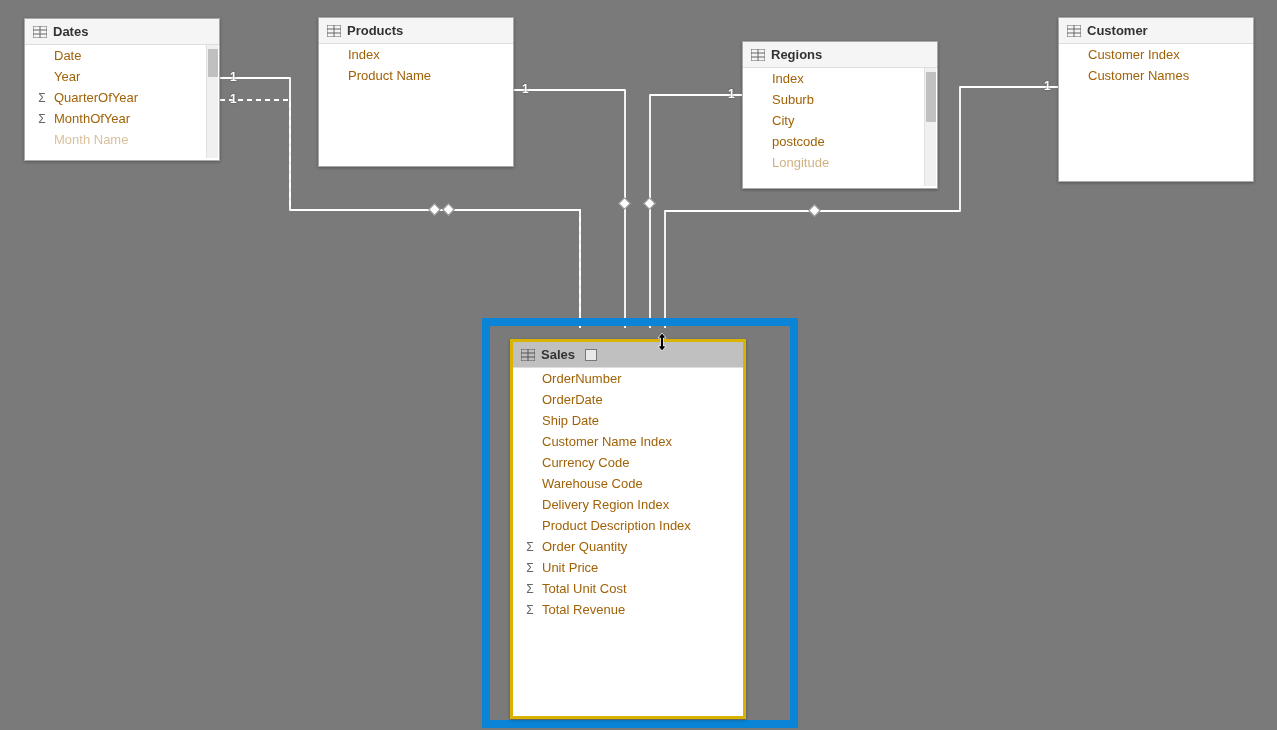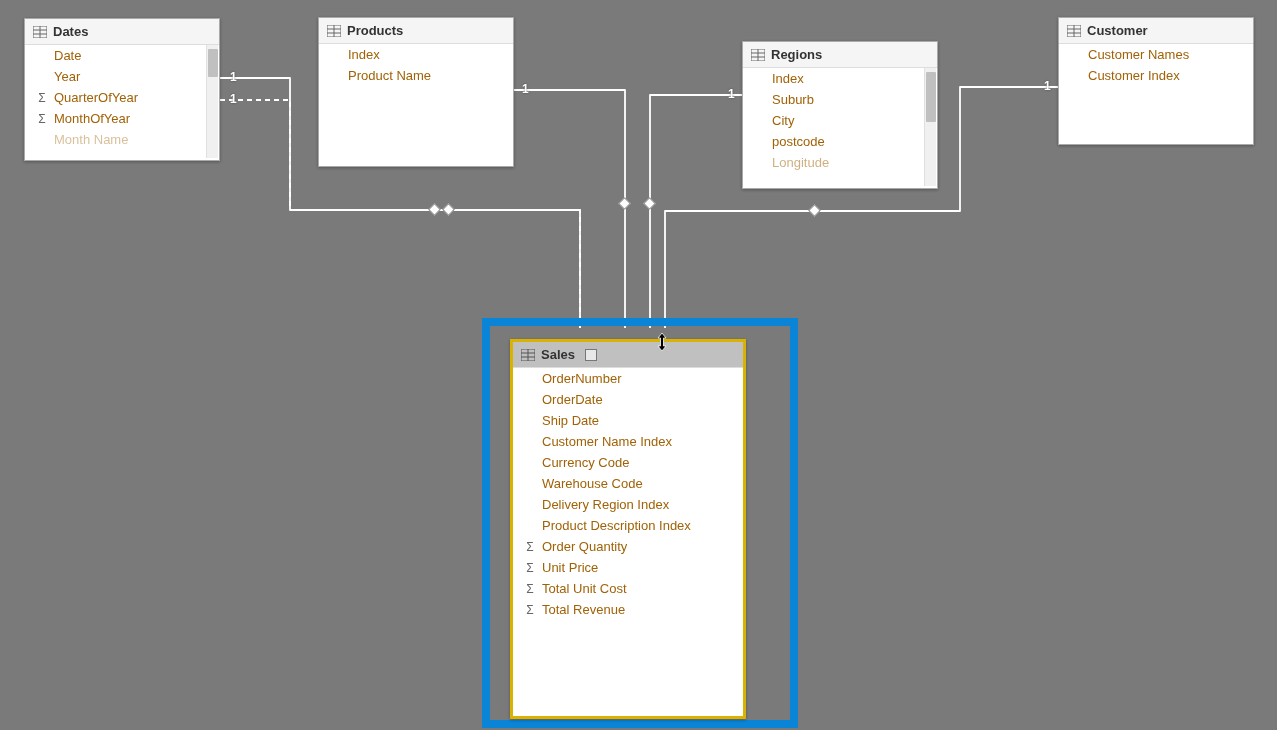--- a/index.html
+++ b/index.html
@@ -257,40 +257,40 @@
     <div class="field-row" style="opacity:.5;">
         <span class="field-icon"></span>
         <span class="field-name">Longitude</span>
       </div>
     <div class="scrollbar-track">
       <div class="scrollbar-thumb" style="top:4px; height:50px;"></div>
     </div>
   </div>
 </div>
 
-<div class="table" style="left:1058px; top:17px; width:196px; height:128px;">
+<div class="table" style="left:1058px; top:17px; width:196px; height:165px;">
   <div class="table-header">
     <span class="table-icon">
       <svg width="14" height="12" viewBox="0 0 14 12">
           <rect x="0" y="0" width="14" height="12" fill="none" stroke="#666" stroke-width="1"></rect>
           <line x1="0" y1="4" x2="14" y2="4" stroke="#666"></line>
           <line x1="0" y1="8" x2="14" y2="8" stroke="#666"></line>
           <line x1="7" y1="0" x2="7" y2="12" stroke="#666"></line>
         </svg>
     </span>
     <span>Customer</span>
   </div>
   <div class="field-list" style="height:113px;">
     <div class="field-row">
         <span class="field-icon"></span>
+        <span class="field-name">Customer Index</span>
+      </div>
+    <div class="field-row">
+        <span class="field-icon"></span>
         <span class="field-name">Customer Names</span>
-      </div>
-    <div class="field-row">
-        <span class="field-icon"></span>
-        <span class="field-name">Customer Index</span>
       </div>
   </div>
 </div>
 
 <div class="highlight-box" style="left:482px; top:318px; width:316px; height:410px;"></div>
 
 <div class="table selected-table" style="left:510px; top:339px; width:236px; height:380px;">
   <div class="table-header selected">
     <span class="table-icon">
       <svg width="14" height="12" viewBox="0 0 14 12">

